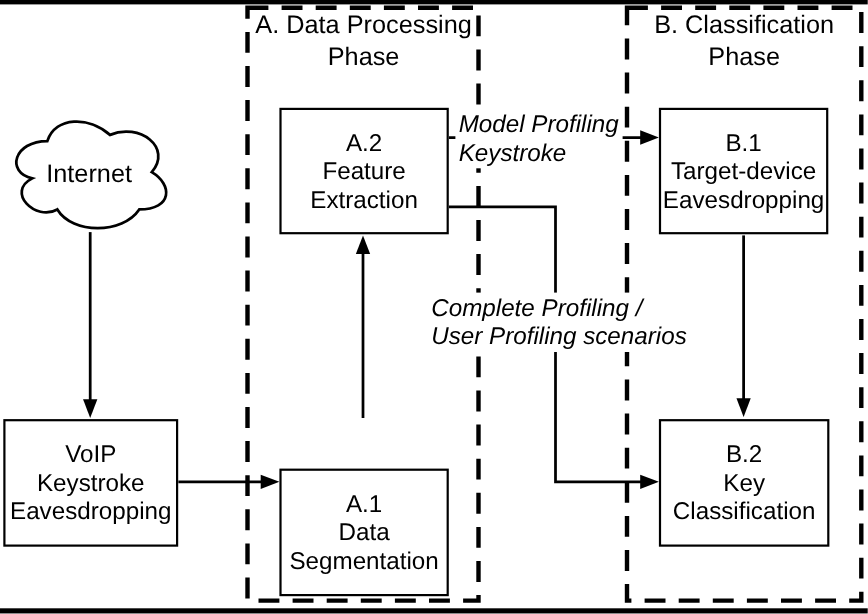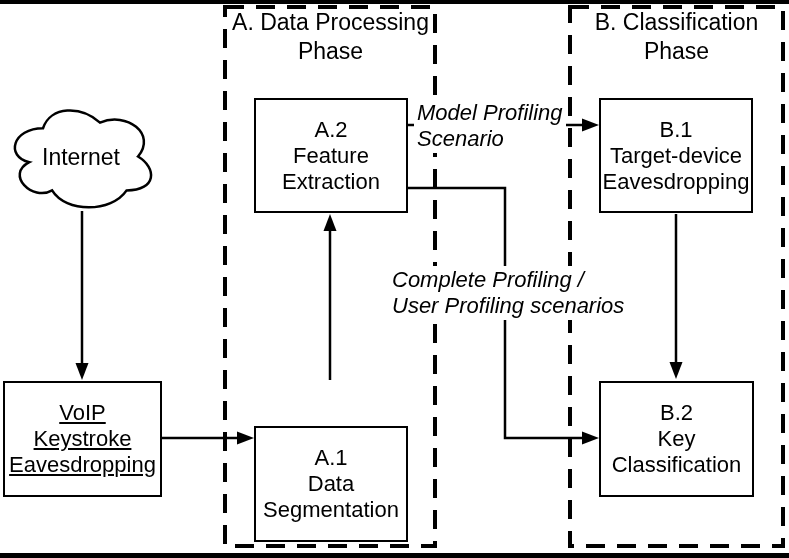--- a/index.html
+++ b/index.html
@@ -108,34 +108,34 @@
   <div class="rule rule-top"></div>
   <div class="rule rule-bottom"></div>
 
   <div class="phase-title" style="left:226px; top:8px; width:209px;">A. Data Processing
 Phase</div>
   <div class="phase-title" style="left:571px; top:8px; width:211px;">B. Classification
 Phase</div>
 
   <div class="cloud-label" style="left:5px; top:100px; width:152px; height:113px;">Internet</div>
 
-  <div class="node" style="left:3px; top:381px; width:159px; height:116px;text-decoration:underline;">VoIP
+  <div class="node" style="left:3px; top:381px; width:159px; height:116px;">VoIP
 Keystroke
 Eavesdropping</div>
   <div class="node" style="left:254px; top:381px; width:154px; height:116px;margin-top:45px;">A.1
 Data
 Segmentation</div>
   <div class="node" style="left:254px; top:98px; width:154px; height:115px;">A.2
 Feature
 Extraction</div>
   <div class="node" style="left:599px; top:98px; width:154px; height:115px;">B.1
 Target-device
 Eavesdropping</div>
   <div class="node" style="left:599px; top:381px; width:155px; height:116px;">B.2
 Key
 Classification</div>
 
   <div class="edge-label" style="left:414px; top:99px;">Model Profiling
-Scenario</div>
+Keystroke</div>
   <div class="edge-label" style="left:389px; top:266px;">Complete Profiling /
 User Profiling scenarios</div>
 
 </div>
 
 </body></html>

